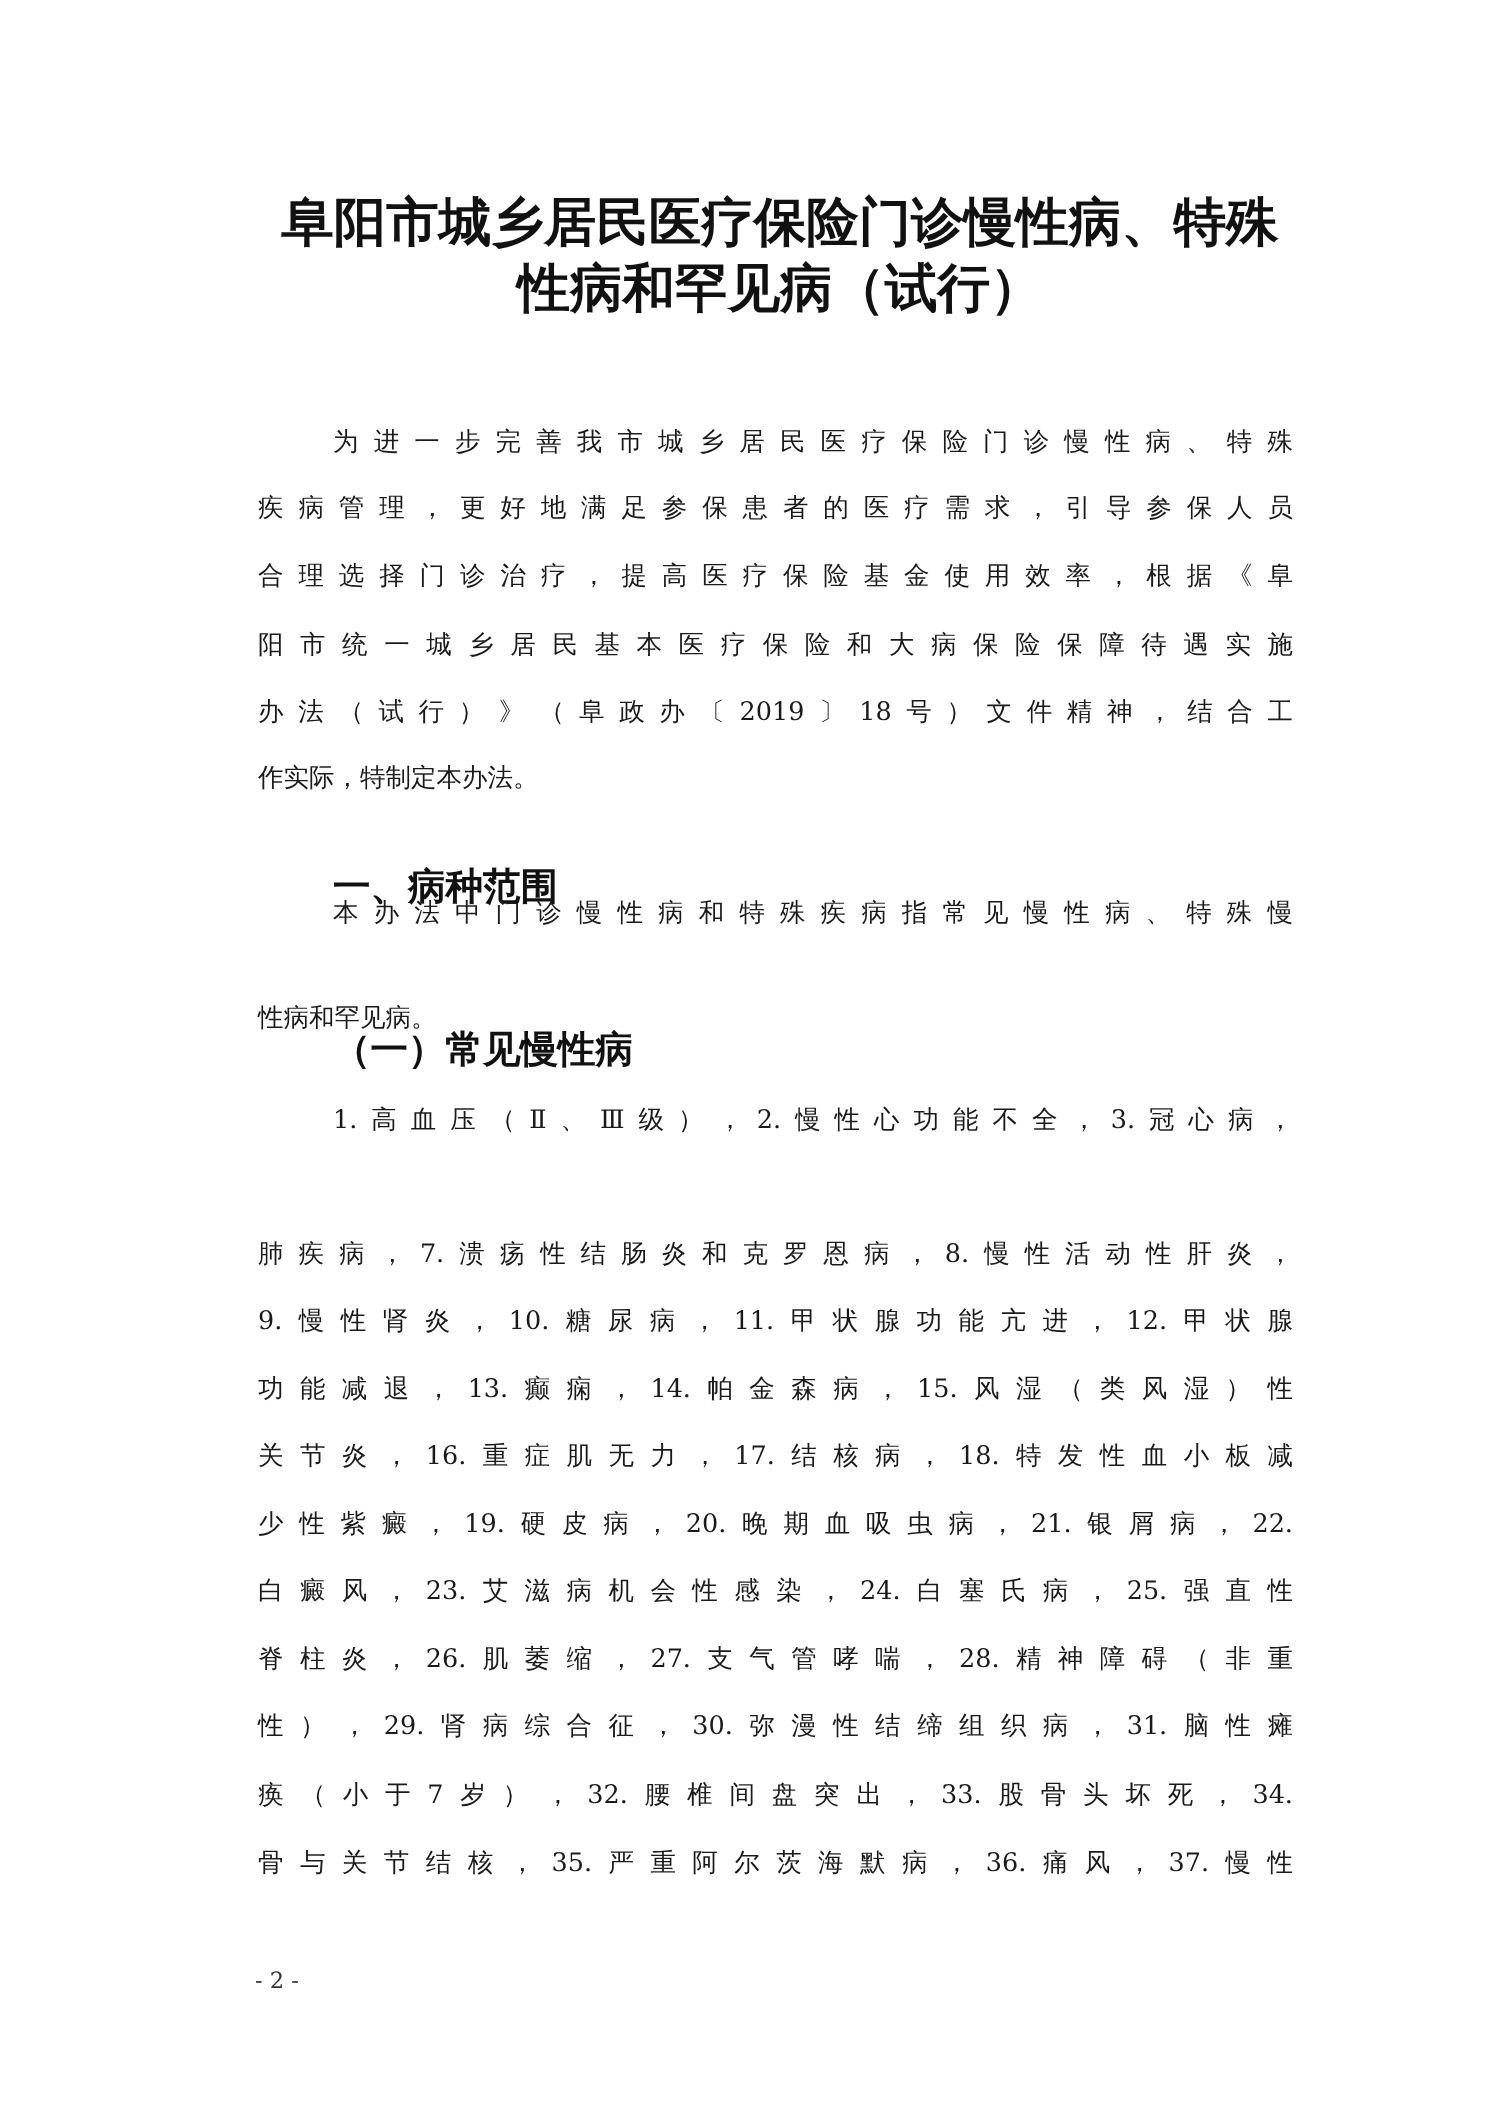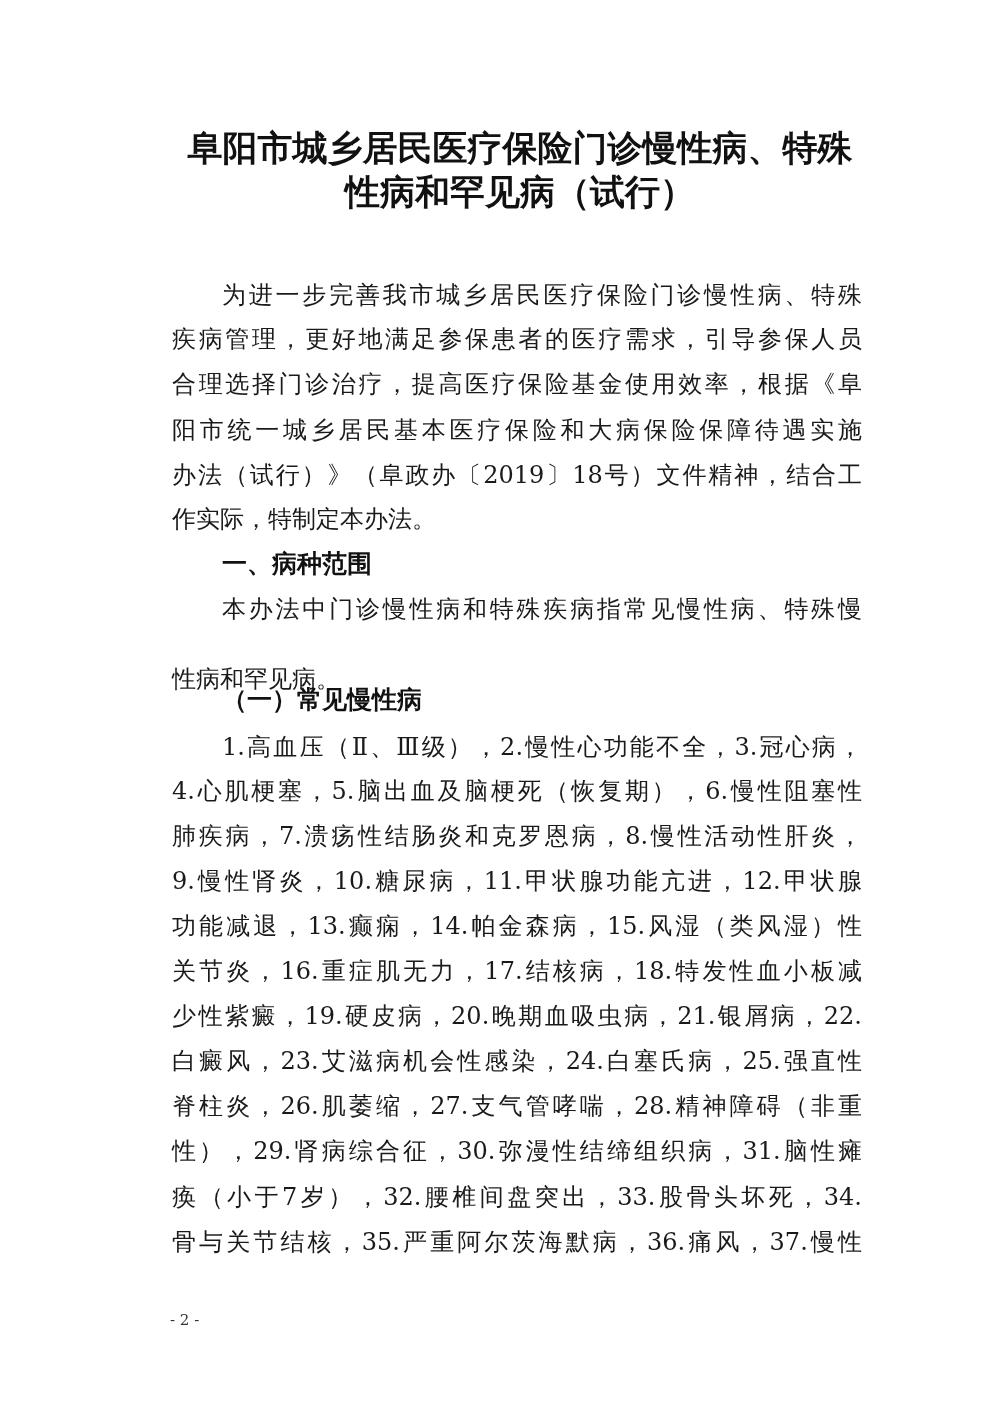--- a/index.html
+++ b/index.html
@@ -7,21 +7,21 @@
     .page { position: absolute; left: 0; top: 0; width: 1000px; height: 1414px; }
     .title {
       position: absolute; left: 160px; width: 720px; text-align: center;
       font-family: Liberation Mono, monospace; font-weight: bold; font-size: 35px;
       letter-spacing: 0px; color: #111; line-height: 50px;
     }
     .title.l1 { top: 126px; }
     .title.l2 { top: 170px; }
     .body-line {
       position: absolute; left: 172px; width: 690px;
-      font-family: "DejaVu Serif", serif; font-size: 24px; line-height: 34px;
+      font-family: "DejaVu Serif", serif; font-size: 17px; line-height: 34px;
       white-space: nowrap; color: #1a1a1a; text-align: justify; text-align-last: justify;
     }
     .body-line.indent { left: 222px; width: 640px; }
     .body-line.last { text-align-last: left; }
     .heading {
       position: absolute; font-family: "DejaVu Sans", sans-serif; font-weight: bold;
       font-size: 25px; line-height: 34px; color: #111; white-space: nowrap;
     }
     .page-num {
       position: absolute; left: 170px; top: 1311px;
@@ -35,29 +35,28 @@
   <div class="title l1">阜阳市城乡居民医疗保险门诊慢性病、特殊</div>
   <div class="title l2">性病和罕见病（试行）</div>
 
   <div class="body-line indent" style="top:278px;">为进一步完善我市城乡居民医疗保险门诊慢性病、特殊</div>
   <div class="body-line" style="top:322px;">疾病管理，更好地满足参保患者的医疗需求，引导参保人员</div>
   <div class="body-line" style="top:367px;">合理选择门诊治疗，提高医疗保险基金使用效率，根据《阜</div>
   <div class="body-line" style="top:413px;">阳市统一城乡居民基本医疗保险和大病保险保障待遇实施</div>
   <div class="body-line" style="top:458px;">办法（试行）》（阜政办〔2019〕18号）文件精神，结合工</div>
   <div class="body-line last" style="top:502px;">作实际，特制定本办法。</div>
 
-  <div class="heading" style="left:222px; top:547px;">一、病种范围</div>
+  <div class="heading" style="left:222px; top:574px;">一、病种范围</div>
 
   <div class="body-line indent" style="top:592px;">本办法中门诊慢性病和特殊疾病指常见慢性病、特殊慢</div>
   <div class="body-line last" style="top:645px;margin-top:17px;">性病和罕见病。</div>
 
   <div class="heading" style="left:222px; top:683px;">（一）常见慢性病</div>
 
   <div class="body-line indent" style="top:730px;">1.高血压（Ⅱ、Ⅲ级），2.慢性心功能不全，3.冠心病，</div>
-  <div class="body-line" style="top:774px;">4.心肌梗塞，5.脑出血及脑梗死（恢复期），6.慢性阻塞性</div>
   <div class="body-line" style="top:819px;">肺疾病，7.溃疡性结肠炎和克罗恩病，8.慢性活动性肝炎，</div>
   <div class="body-line" style="top:864px;">9.慢性肾炎，10.糖尿病，11.甲状腺功能亢进，12.甲状腺</div>
   <div class="body-line" style="top:909px;">功能减退，13.癫痫，14.帕金森病，15.风湿（类风湿）性</div>
   <div class="body-line" style="top:954px;">关节炎，16.重症肌无力，17.结核病，18.特发性血小板减</div>
   <div class="body-line" style="top:999px;">少性紫癜，19.硬皮病，20.晚期血吸虫病，21.银屑病，22.</div>
   <div class="body-line" style="top:1044px;">白癜风，23.艾滋病机会性感染，24.白塞氏病，25.强直性</div>
   <div class="body-line" style="top:1089px;">脊柱炎，26.肌萎缩，27.支气管哮喘，28.精神障碍（非重</div>
   <div class="body-line" style="top:1134px;">性），29.肾病综合征，30.弥漫性结缔组织病，31.脑性瘫</div>
   <div class="body-line" style="top:1180px;">痪（小于7岁），32.腰椎间盘突出，33.股骨头坏死，34.</div>
   <div class="body-line" style="top:1225px;">骨与关节结核，35.严重阿尔茨海默病，36.痛风，37.慢性</div>

